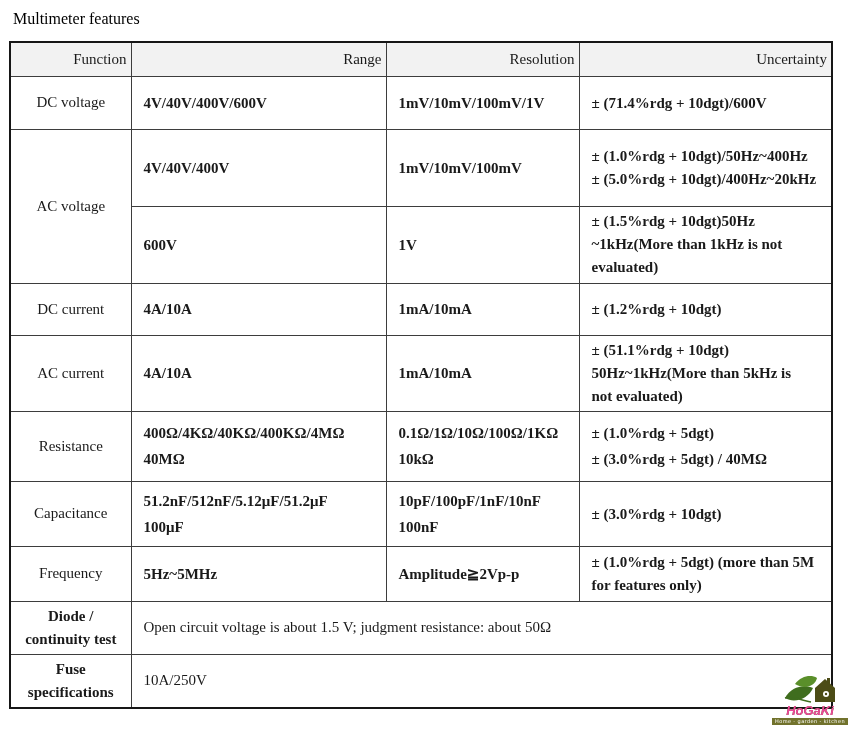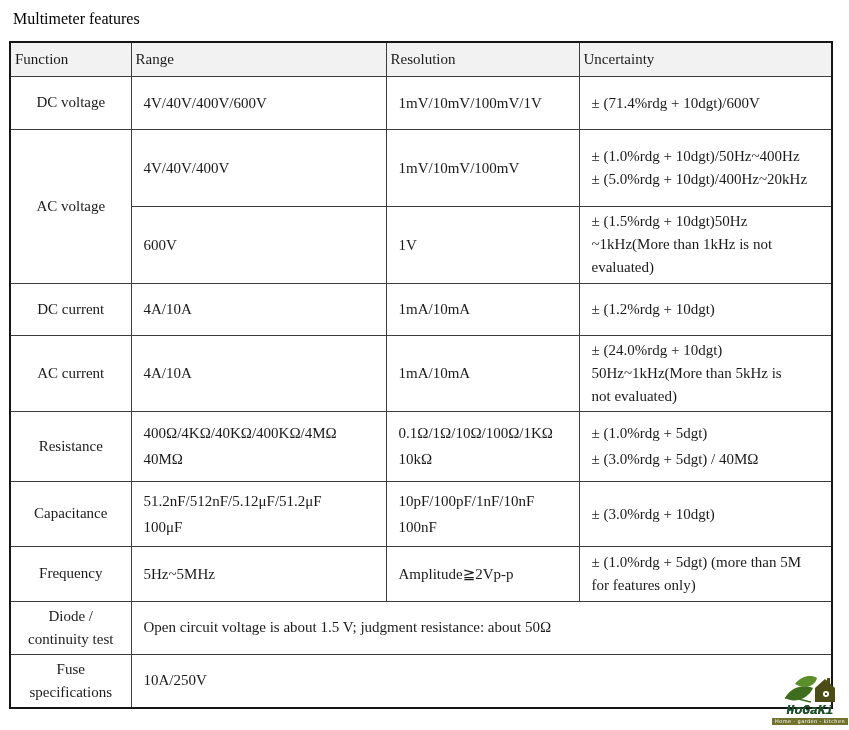--- a/index.html
+++ b/index.html
@@ -17,35 +17,35 @@
     border:2px solid #161616;
   }
   table.spec th, table.spec td {
     border:1px solid #3d3d3d;
     font-size:15px; font-weight:normal;
     vertical-align:middle;
     padding:3px 12px;
     overflow:hidden;
   }
   table.spec th {
-    background:#f2f2f2; text-align:left; padding:3px 4px;
+    background:#f2f2f2; text-align:right; padding:3px 4px;
   }
   td.fn { text-align:center; padding:3px 4px; }
-  .lines div { line-height:26px; }
+  .lines div { line-height:26px;font-weight:bold; }
   td.tight .lines div { line-height:23px; }
 
   
   .logo {
     position:absolute; right:1px; bottom:5px; width:76px;
     text-align:center; line-height:normal;
   }
   .logo-icon { display:block; margin:0 auto -2px auto; }
   .logo-name {
-    font-family:Liberation Mono, monospace; font-style:italic; font-weight:bold;
-    font-size:13px; line-height:13px; color:#14532d;
+    font-family:Liberation Sans, sans-serif; font-style:italic; font-weight:bold;
+    font-size:13px; line-height:13px; color:#ec4899;
     text-shadow:0 0 0 #4a4a12;
   }
   .logo-banner {
     margin-top:1px; background:#71722c; color:#ffffff;
     font-family:"DejaVu Sans", sans-serif; font-size:5px; line-height:7px;
     padding:0 1px; letter-spacing:0.4px;
   }
 </style>
 </head>
 <body>
@@ -151,21 +151,21 @@
             <div>4A/10A</div>
           </div>
         </td>
     <td>
           <div class="lines">
             <div>1mA/10mA</div>
           </div>
         </td>
     <td class="tight">
           <div class="lines">
-            <div>± (24.0%rdg + 10dgt)</div>
+            <div>± (51.1%rdg + 10dgt)</div>
             <div>50Hz~1kHz(More than 5kHz is</div>
             <div>not evaluated)</div>
           </div>
         </td>
   </tr>
 
   <tr style="height:70px">
     <td class="fn">Resistance</td>
     <td>
           <div class="lines">

